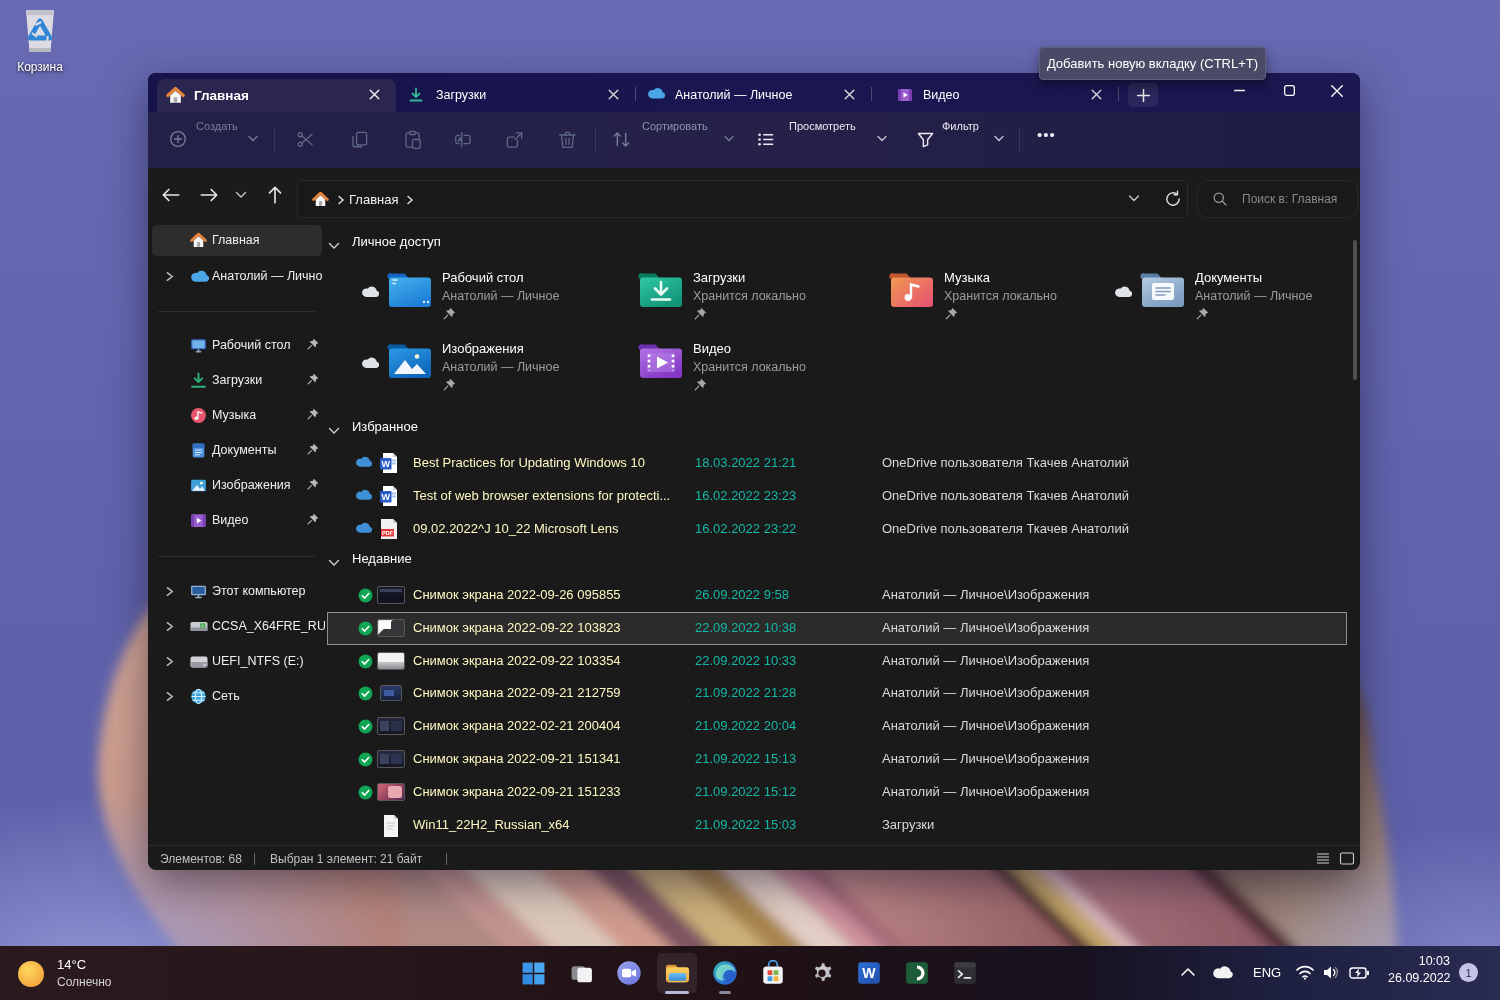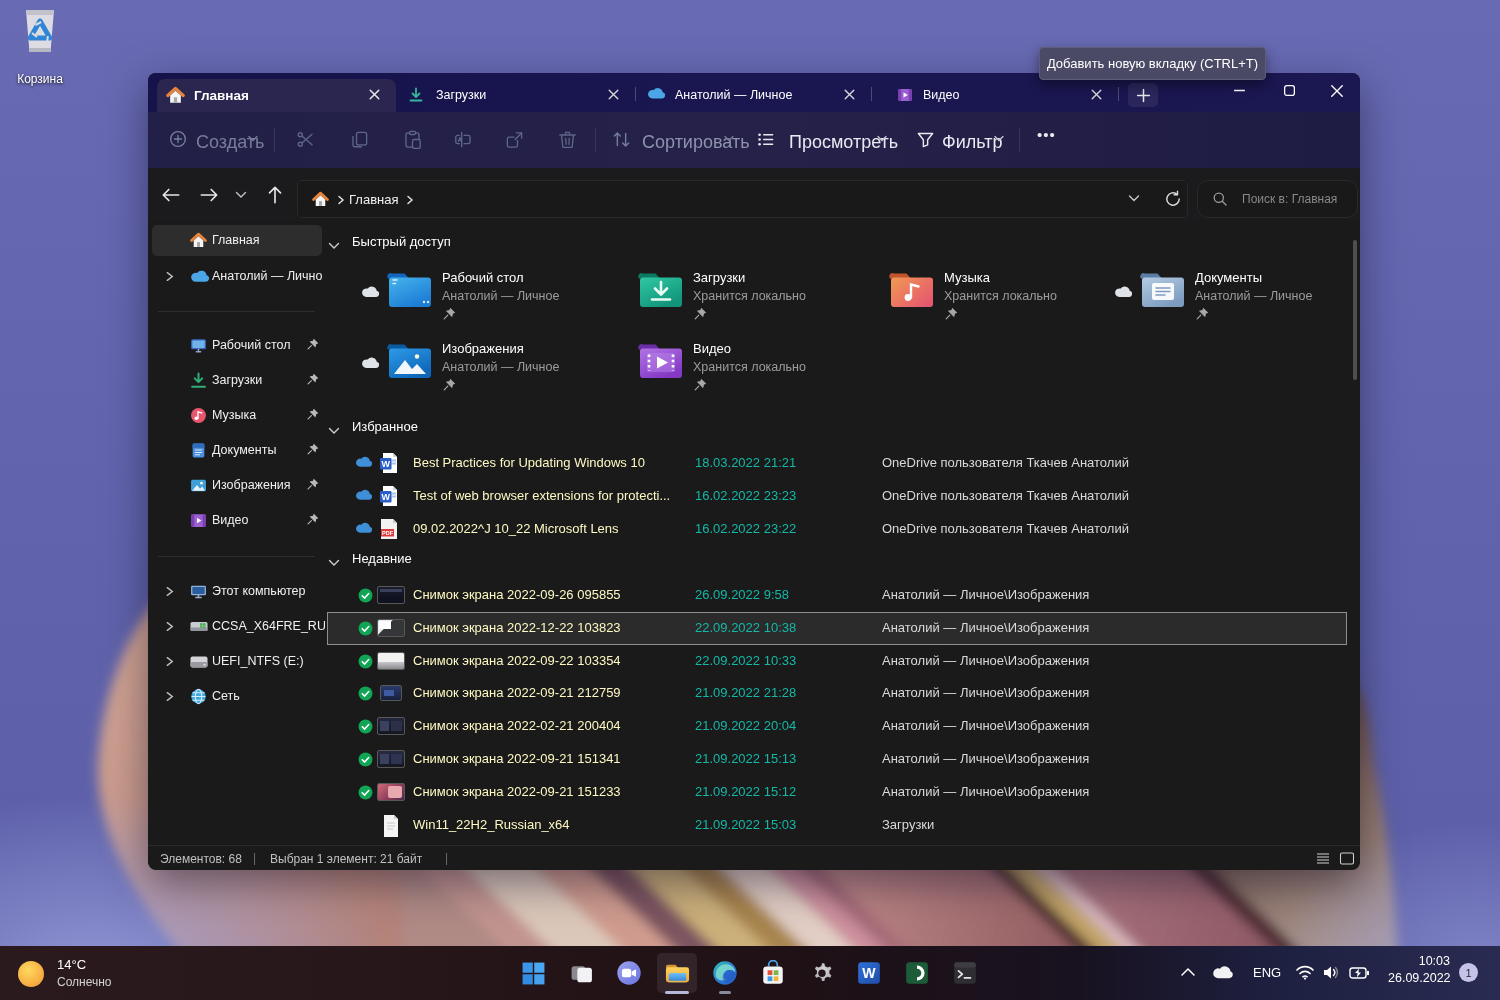--- a/index.html
+++ b/index.html
@@ -1,35 +1,35 @@
 <!DOCTYPE html>
 <html><head><meta charset="utf-8">
 <style>
 *{margin:0;padding:0;box-sizing:border-box}
 html,body{width:1500px;height:1000px;overflow:hidden}
 body{font-family:"Liberation Sans",sans-serif;position:relative;background:#6366ae;-webkit-font-smoothing:antialiased}
 .abs{position:absolute}
 svg{display:block}
 #bin{left:0;top:6px;width:80px;text-align:center;color:#fff;font-size:12px}
-#bin .lbl{text-shadow:0 1px 3px rgba(0,0,0,.9);margin-top:18px}
+#bin .lbl{text-shadow:0 1px 3px rgba(0,0,0,.9);margin-top:6px}
 #bin svg{margin:0 auto}
 #win{left:148px;top:73px;width:1212px;height:797px;border-radius:8px;overflow:hidden;
  box-shadow:0 14px 42px rgba(20,16,40,.5);background:#1a1a1a}
 #tabbar{left:0;top:0;width:100%;height:39px;background:linear-gradient(90deg,#16124a,#191650 45%,#1b1750)}
 .tab{position:absolute;top:6px;height:33px;color:#fff;font-size:12.5px}
 .tab .ticon{position:absolute;left:12px;top:8px}
 .tab .ttx{position:absolute;left:40px;top:9px;white-space:nowrap}
 .tab .tx{position:absolute;right:14px;top:8px}
 .tab.active{background:#2a2650;border-radius:8px 8px 0 0}
 .tabdiv{position:absolute;top:14px;width:1px;height:14px;background:#4c4c72}
 #plusbtn{position:absolute;left:980px;top:10px;width:30px;height:24px;background:rgba(255,255,255,.07);border-radius:5px;display:flex;align-items:center;justify-content:center}
 .wctl{position:absolute;top:0;height:35px;width:46px;display:flex;align-items:center;justify-content:center}
 #toolbar{left:0;top:39px;width:100%;height:56px;background:linear-gradient(90deg,#232047,#252149 50%,#1f1c44)}
 #toolbar .ti{position:absolute;top:18px}
-#toolbar .tt{position:absolute;top:20px;font-size:18px;white-space:nowrap}
+#toolbar .tt{position:absolute;top:8px;font-size:11px;white-space:nowrap}
 .mut{color:#767d99}.mut2{color:#8d93ad}.wht{color:#e9e9f2}
 .tdiv{position:absolute;top:26px;width:1px;height:24px;background:#393759;margin-top:-10px}
 #navrow{left:0;top:95px;width:100%;height:53px;background:#1b1b1d}
 #crumb{left:149px;top:107px;width:891px;height:38px;background:#191919;border:1px solid #292929;border-radius:5px;color:#f2f2f2;font-size:13px}
 #searchbox{left:1049px;top:107px;width:161px;height:38px;background:#191919;border:1px solid #292929;border-radius:11px;color:#888;font-size:12px}
 #sidebar{left:0;top:148px;width:177px;height:624px;background:#1a1a1a;color:#f0f0f0;font-size:12.5px}
 .srow{position:absolute;left:4px;width:170px;height:31px;border-radius:5px}
 .srow .chev{position:absolute;left:12px;top:10px}
 .srow .sic{position:absolute;left:38px;top:7px}
 .srow .stx{position:absolute;left:60px;top:8px;white-space:nowrap}
@@ -572,21 +572,21 @@
           </svg>
         </span>
       <span class="stx">Сеть</span>
     </div>
   </div>
   <div class="abs" id="main">
     <div class="sechdr" style="top:21px">
         <svg width="12" height="8" viewBox="0 0 12 8">
           <path d="M1.5,1.5 L6,6 L10.5,1.5" stroke="#cfcfcf" stroke-width="1.4" fill="none" stroke-linecap="round"></path>
         </svg>
-        <span class="hx">Быстрый доступ</span>
+        <span class="hx">Личное доступ</span>
       </div>
 
     <div class="tile" style="left:5px;top:46px">
       <span class="cl">
           <svg width="18" height="12" viewBox="0 0 18 12">
             <path d="M5.5,11 a4.3,4.3 0 1 1 1.2-8.4 a5,5 0 0 1 9,2.1 a3.2,3.2 0 0 1 -0.9,6.3 Z" fill="#dfe3e8"></path>
           </svg>
         </span>
       <span class="fold">
           <svg width="48" height="48" viewBox="0 0 48 48">
@@ -798,21 +798,21 @@
     <div class="frow sel" style="top:391px">
       <span class="chk">
           <svg width="15" height="15" viewBox="0 0 14 14">
             <circle cx="7" cy="7" r="6.5" fill="#10a555"></circle>
             <path d="M4,7.2 L6.2,9.4 L10,5.2" stroke="#fff" stroke-width="1.5" fill="none" stroke-linecap="round" stroke-linejoin="round"></path>
           </svg>
         </span>
       <span class="thumb" style="background:linear-gradient(135deg,#e8e8ea 35%,#35363a 36%)">
           <span style="position:absolute;left:1px;top:1px;width:12px;height:8px;background:#fdfdfd"></span>
         </span>
-      <span class="nm">Снимок экрана 2022-12-22 103823</span>
+      <span class="nm">Снимок экрана 2022-09-22 103823</span>
       <span class="dt">22.09.2022 10:38</span>
       <span class="loc">Анатолий — Личное\Изображения</span>
     </div>
     <div class="frow" style="top:424px">
       <span class="chk">
           <svg width="15" height="15" viewBox="0 0 14 14">
             <circle cx="7" cy="7" r="6.5" fill="#10a555"></circle>
             <path d="M4,7.2 L6.2,9.4 L10,5.2" stroke="#fff" stroke-width="1.5" fill="none" stroke-linecap="round" stroke-linejoin="round"></path>
           </svg>
         </span>

